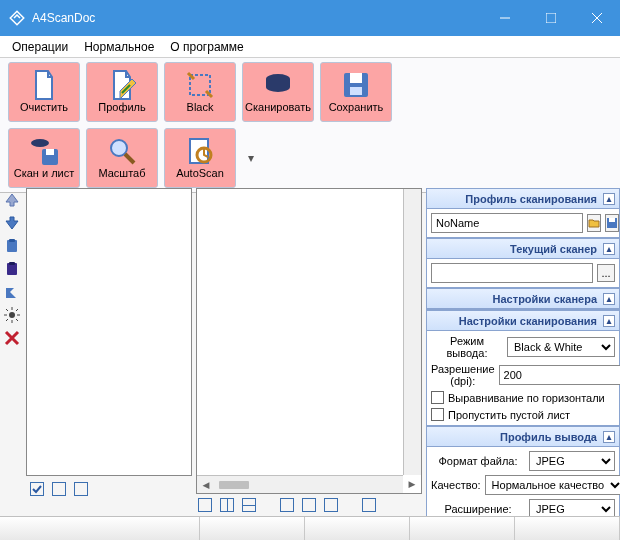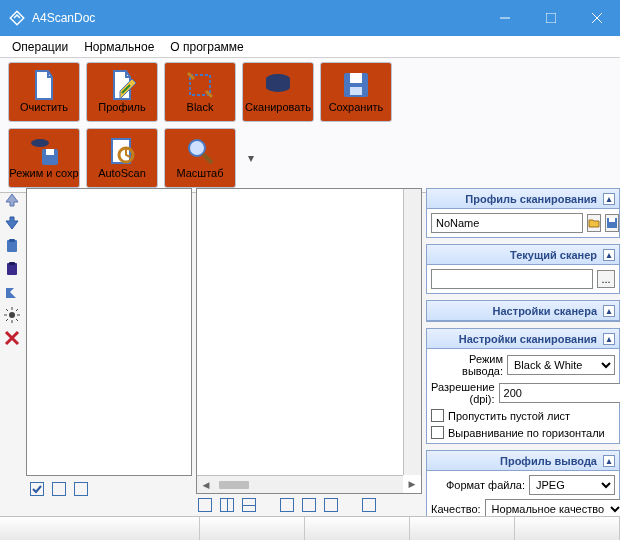--- a/index.html
+++ b/index.html
@@ -28,21 +28,21 @@
 }
 .menu-item { padding: 2px 6px; cursor: default; }
 .toolbar {
   background: #fafafc; padding: 4px 8px 0 8px;
   display: flex; flex-wrap: wrap; gap: 6px;
   border-bottom: 1px solid #c0c0c0;
 }
 .tool-row { display: flex; width: 100%; gap: 6px; }
 .tool-btn {
   width: 72px; height: 60px;
-  border: 1px solid #b8c4d8; border-radius: 3px; background: #c2410c;
+  border: 1px solid #b8c4d8; border-radius: 3px; background: #fca5a5;
   display: flex; flex-direction: column; align-items: center; justify-content: center;
   cursor: default; gap: 2px;
 }
 .tool-btn .icon { width: 32px; height: 28px; display: flex; align-items: center; justify-content: center; }
 .tool-btn span { font-size: 11px; }
 .tool-drop { display: flex; align-items: center; margin-left: 6px; color: #555; }
 .main {
   position: absolute; top: 188px; bottom: 24px; left: 0; right: 0;
   display: flex;
 }
@@ -60,35 +60,35 @@
 .thumbs-tools .sq { width: 14px; height: 14px; border: 1px solid #3b6fb0; display: flex; align-items:center; justify-content:center; }
 .preview-wrap { flex: 1; display: flex; flex-direction: column; margin: 0 4px; }
 .preview { flex: 1; background: #fff; border: 1px solid #888; position: relative; }
 .scroll-v { width: 18px; background: #f0f0f0; border-left: 1px solid #c0c0c0; position: absolute; right: 0; top: 0; bottom: 18px; }
 .scroll-h { height: 18px; background: #f0f0f0; border-top: 1px solid #c0c0c0; position: absolute; left: 0; right: 18px; bottom: 0; display:flex; align-items:center; }
 .scroll-h .thumb { height: 8px; width: 30px; margin-left:4px; background: #bfbfbf; border-radius:1px; }
 .scroll-arrow { width:18px; height:18px; display:flex; align-items:center; justify-content:center; font-size:9px; color:#666;}
 .preview-tools { display: flex; gap: 8px; padding: 4px 2px; }
 .preview-tools .sq { width: 14px; height: 14px; border: 1px solid #3b6fb0; }
 .right {
-  width: 194px; display: flex; flex-direction: column; gap: 6px;
+  width: 194px; display: flex; flex-direction: column; 
 }
 .r-panel {
   border: 1px solid #8aa4d0; background: #fff;
 }
 .r-head {
   height: 20px; background: linear-gradient(#e6f0ff,#cfe1fb);
   border-bottom: 1px solid #8aa4d0; display: flex; align-items: center;
   justify-content: flex-end; padding: 0 4px; font-weight: bold; color: #2a4a8a;
   gap: 6px; font-size: 11px;
 }
 .r-head .collapse { width: 12px; height: 12px; border: 1px solid #7a94c0; font-size: 9px; display:flex; align-items:center; justify-content:center; cursor:default; color:#2a4a8a; background:#fff;}
 .r-body { padding: 4px; display: flex; flex-direction: column; gap: 4px; font-size: 11px; }
 .row { display: flex; align-items: center; gap: 4px; }
-.row label { text-align: right; }
+.row label { text-align: center; }
 .input-text {
   flex: 1; height: 20px; border: 1px solid #888; background: #fff; padding: 0 4px; font-size: 11px;
 }
 .mini-btn {
   width: 18px; height: 18px; border: 1px solid #888; background: #f4f4f4;
   display: flex; align-items: center; justify-content: center; font-size: 11px; cursor:default;
 }
 .select { height: 20px; border: 1px solid #888; background: #fff; font-size: 11px; padding: 0 2px; }
 .checkbox { width: 13px; height: 13px; border: 1px solid #666; }
 .statusbar {
@@ -190,40 +190,40 @@
 
   <div class="tool-row" style="padding-bottom:4px">
     <div class="tool-btn">
       <div class="icon">
         <svg viewBox="0 0 32 32">
             <ellipse cx="12" cy="8" rx="9" ry="4" fill="#2a3a6a"></ellipse>
             <rect x="14" y="14" width="16" height="16" rx="2" fill="#4a78c0"></rect>
             <rect x="18" y="14" width="8" height="6" fill="#fff"></rect>
           </svg>
       </div>
-      <span>Режим и сохр</span>
+      <span>Скан и лист</span>
+    </div>
+    <div class="tool-btn">
+      <div class="icon">
+        <svg viewBox="0 0 32 32">
+            <circle cx="13" cy="13" r="8" fill="#cfe0ff" stroke="#4a78c0" stroke-width="2"></circle>
+            <path d="M19 19 L28 28" stroke="#8a5a20" stroke-width="4"></path>
+          </svg>
+      </div>
+      <span>Масштаб</span>
     </div>
     <div class="tool-btn">
       <div class="icon">
         <svg viewBox="0 0 32 32">
             <rect x="6" y="4" width="18" height="24" fill="#fff" stroke="#4a78c0" stroke-width="2"></rect>
             <circle cx="20" cy="20" r="7" fill="none" stroke="#c08020" stroke-width="3"></circle>
             <path d="M20 14 L20 20 L24 22" stroke="#c08020" stroke-width="2" fill="none"></path>
           </svg>
       </div>
       <span>AutoScan</span>
-    </div>
-    <div class="tool-btn">
-      <div class="icon">
-        <svg viewBox="0 0 32 32">
-            <circle cx="13" cy="13" r="8" fill="#cfe0ff" stroke="#4a78c0" stroke-width="2"></circle>
-            <path d="M19 19 L28 28" stroke="#8a5a20" stroke-width="4"></path>
-          </svg>
-      </div>
-      <span>Масштаб</span>
     </div>
     <div class="tool-drop">▾</div>
   </div>
 
 </div>
 
 <div class="main">
 
   <div class="left-icons">
     <svg class="ic" viewBox="0 0 16 16">
@@ -365,25 +365,25 @@
             <option>Black &amp; White</option>
           </select>
         </div>
         <div class="row">
           <label style="flex:1">Разрешение (dpi):</label>
           <input class="input-text" style="flex: 0 0 52px; text-align: left;" value="200">
 
         </div>
         <div class="row">
           <span class="checkbox"></span>
+          <span>Выравнивание по горизонтали</span>
+        </div>
+        <div class="row">
+          <span class="checkbox"></span>
           <span>Пропустить пустой лист</span>
-        </div>
-        <div class="row">
-          <span class="checkbox"></span>
-          <span>Выравнивание по горизонтали</span>
         </div>
       </div>
     </div>
 
     <div class="r-panel">
       <div class="r-head">
         <span>Профиль вывода</span>
         <span class="collapse">▴</span>
       </div>
       <div class="r-body">

